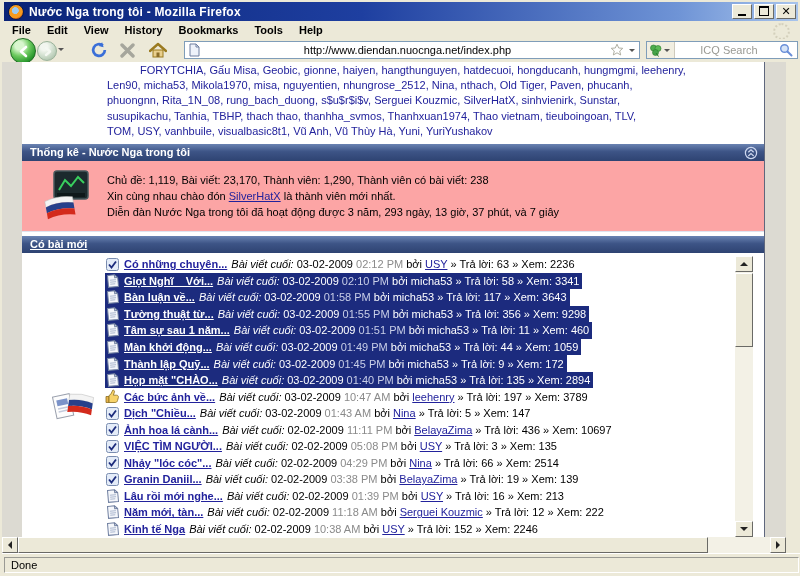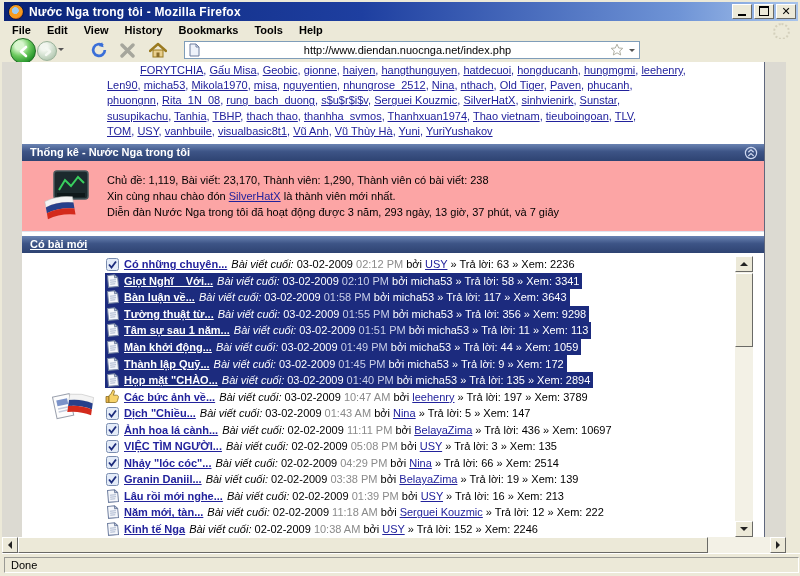--- a/index.html
+++ b/index.html
@@ -55,21 +55,21 @@
 
   
   .content{position:absolute;left:0;top:62px;width:784px;height:475px;background:#dcdad2;overflow:hidden;}
   .page{position:absolute;left:0;top:0;width:762px;height:475px;background:#dcdad2;
     border-right:1px solid #5f677d;box-sizing:content-box;}
   .panel{position:absolute;left:20px;top:0;width:742px;height:475px;background:#fff;overflow:hidden;}
 
   .memberlist{position:absolute;left:85px;top:1px;width:648px;font-size:11px;line-height:15.2px;}
   .mline{white-space:nowrap;overflow:hidden;}
   .mline.first{text-indent:33px;}
-  .mlink{color:#22229c;text-decoration:underline;cursor:pointer;}
+  .mlink{color:#22229c;cursor:pointer;}
   .comma{color:#22229c;}
 
   .secthead{position:absolute;left:0;width:742px;height:17px;box-sizing:border-box;
     background:linear-gradient(180deg,#6a83b2 0%,#3d5486 45%,#2e4372 100%);
     color:#fff;font-size:11px;font-weight:bold;padding:2px 6px 0 8px;}
   .secthead .collapse{position:absolute;right:6px;top:2px;display:flex;}
   .secthead a{color:#fff;text-decoration:underline;cursor:pointer;}
 
   .statsbox{position:absolute;left:0;top:99px;width:742px;height:70px;background:#fca5a5;
     border-bottom:1px solid #dfe3ef;}
@@ -184,20 +184,38 @@
             <path d="M8 1 v3 h3" fill="none" stroke="#6f7fa0"></path>
           </svg>
       </span>
       <span class="urltext">http://www.diendan.nuocnga.net/index.php</span>
       <span class="urlstar">
         <svg width="14" height="14" viewBox="0 0 14 14">
             <path d="M7 1.2 L8.7 5 L12.8 5.3 L9.7 8 L10.7 12 L7 9.8 L3.3 12 L4.3 8 L1.2 5.3 L5.3 5 Z" fill="#fff" stroke="#b0b0a4"></path>
           </svg>
       </span>
       <span class="urlcaret"></span>
+    </span>
+    <span class="searchbox">
+      <span class="engineseg">
+        <svg width="13" height="13">
+          <circle cx="4.5" cy="4" r="3" fill="#4fae4f" stroke="#2c7a2c" stroke-width="0.6"></circle>
+          <circle cx="9" cy="4.5" r="3" fill="#5cbb57" stroke="#2c7a2c" stroke-width="0.6"></circle>
+          <circle cx="6.5" cy="8.5" r="3" fill="#45a348" stroke="#2c7a2c" stroke-width="0.6"></circle>
+          <path d="M7 9 L9.5 12.5" stroke="#2c7a2c" stroke-width="1"></path>
+        </svg>
+        <span class="scaret"></span>
+      </span>
+      <span class="stext">ICQ Search</span>
+      <span class="smag">
+        <svg width="14" height="14">
+            <circle cx="5.5" cy="5.5" r="3.8" fill="#d6e4f7" stroke="#6a8fd8" stroke-width="1.4"></circle>
+            <path d="M8.5 8.5 L12.5 12.5" stroke="#6a8fd8" stroke-width="2" stroke-linecap="round"></path>
+          </svg>
+      </span>
     </span>
   </div>
 
   <div class="content">
     <div class="page">
       <div class="panel">
 
         <div class="memberlist" id="memberlist">
             <div class="mline first"><a class="mlink">FORYTCHIA</a><span class="comma">, </span><a class="mlink">Gấu Misa</a><span class="comma">, </span><a class="mlink">Geobic</a><span class="comma">, </span><a class="mlink">gionne</a><span class="comma">, </span><a class="mlink">haiyen</a><span class="comma">, </span><a class="mlink">hangthunguyen</a><span class="comma">, </span><a class="mlink">hatdecuoi</a><span class="comma">, </span><a class="mlink">hongducanh</a><span class="comma">, </span><a class="mlink">hungmgmi</a><span class="comma">, </span><a class="mlink">leehenry</a><span class="comma">,</span></div>
             <div class="mline"><a class="mlink">Len90</a><span class="comma">, </span><a class="mlink">micha53</a><span class="comma">, </span><a class="mlink">Mikola1970</a><span class="comma">, </span><a class="mlink">misa</a><span class="comma">, </span><a class="mlink">nguyentien</a><span class="comma">, </span><a class="mlink">nhungrose_2512</a><span class="comma">, </span><a class="mlink">Nina</a><span class="comma">, </span><a class="mlink">nthach</a><span class="comma">, </span><a class="mlink">Old Tiger</a><span class="comma">, </span><a class="mlink">Paven</a><span class="comma">, </span><a class="mlink">phucanh</a><span class="comma">,</span></div>
@@ -286,21 +304,21 @@
             </div>
             <div class="trow sel">
               <span class="ticon">
                 <svg width="13" height="14" viewBox="0 0 13 14" style="transform:rotate(-5deg)">
                   <path d="M2 1 h7 l3 3 v9 h-10 z" fill="#f5f7fb" stroke="#6f7fa0"></path>
                   <path d="M9 1 v3 h3" fill="none" stroke="#6f7fa0"></path>
                   <path d="M4 6 h6 M4 8 h6 M4 10 h5" stroke="#9aa8c4" stroke-width="0.8"></path>
                 </svg>
               </span>
               <a class="ttitle">Tâm sự sau 1 năm...</a>
-              <span class="tmeta"><span class="lp">Bài viết cuối: </span><span class="dt">03-02-2009</span><span class="tm"> 01:51 PM</span><span class="pl"> bởi </span><a class="usr">micha53</a><span class="pl"> » Trả lời: 11 » Xem: 113</span></span>
+              <span class="tmeta"><span class="lp">Bài viết cuối: </span><span class="dt">03-02-2009</span><span class="tm"> 01:51 PM</span><span class="pl"> bởi </span><a class="usr">micha53</a><span class="pl"> » Trả lời: 11 » Xem: 460</span></span>
             </div>
             <div class="trow sel">
               <span class="ticon">
                 <svg width="13" height="14" viewBox="0 0 13 14" style="transform:rotate(-5deg)">
                   <path d="M2 1 h7 l3 3 v9 h-10 z" fill="#f5f7fb" stroke="#6f7fa0"></path>
                   <path d="M9 1 v3 h3" fill="none" stroke="#6f7fa0"></path>
                   <path d="M4 6 h6 M4 8 h6 M4 10 h5" stroke="#9aa8c4" stroke-width="0.8"></path>
                 </svg>
               </span>
               <a class="ttitle">Màn khởi động...</a>

